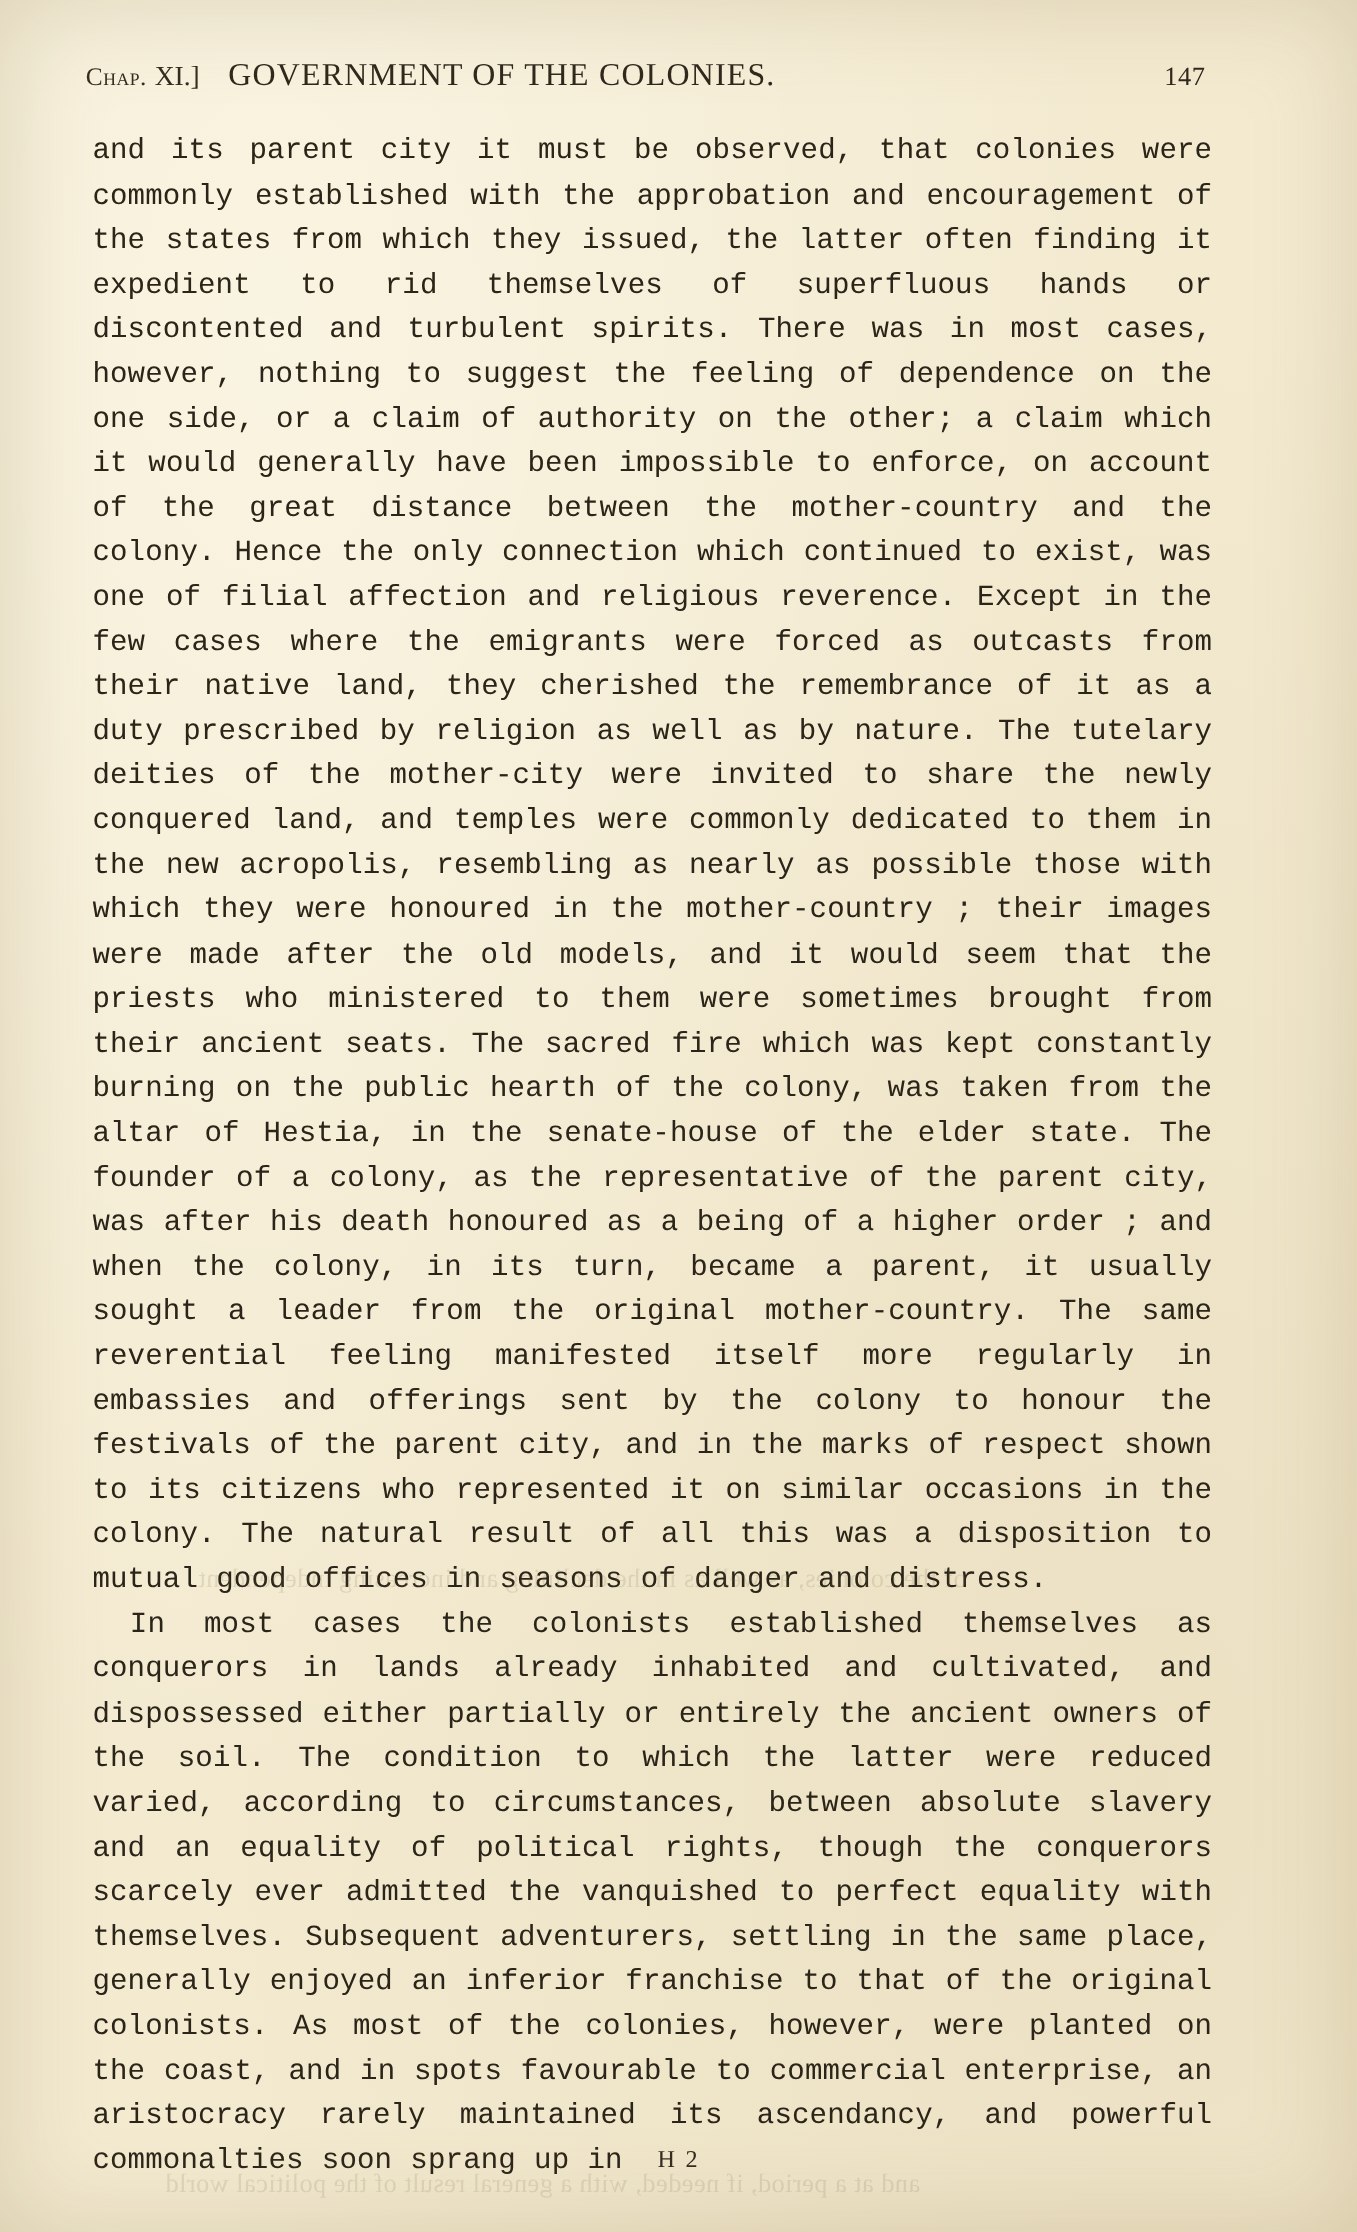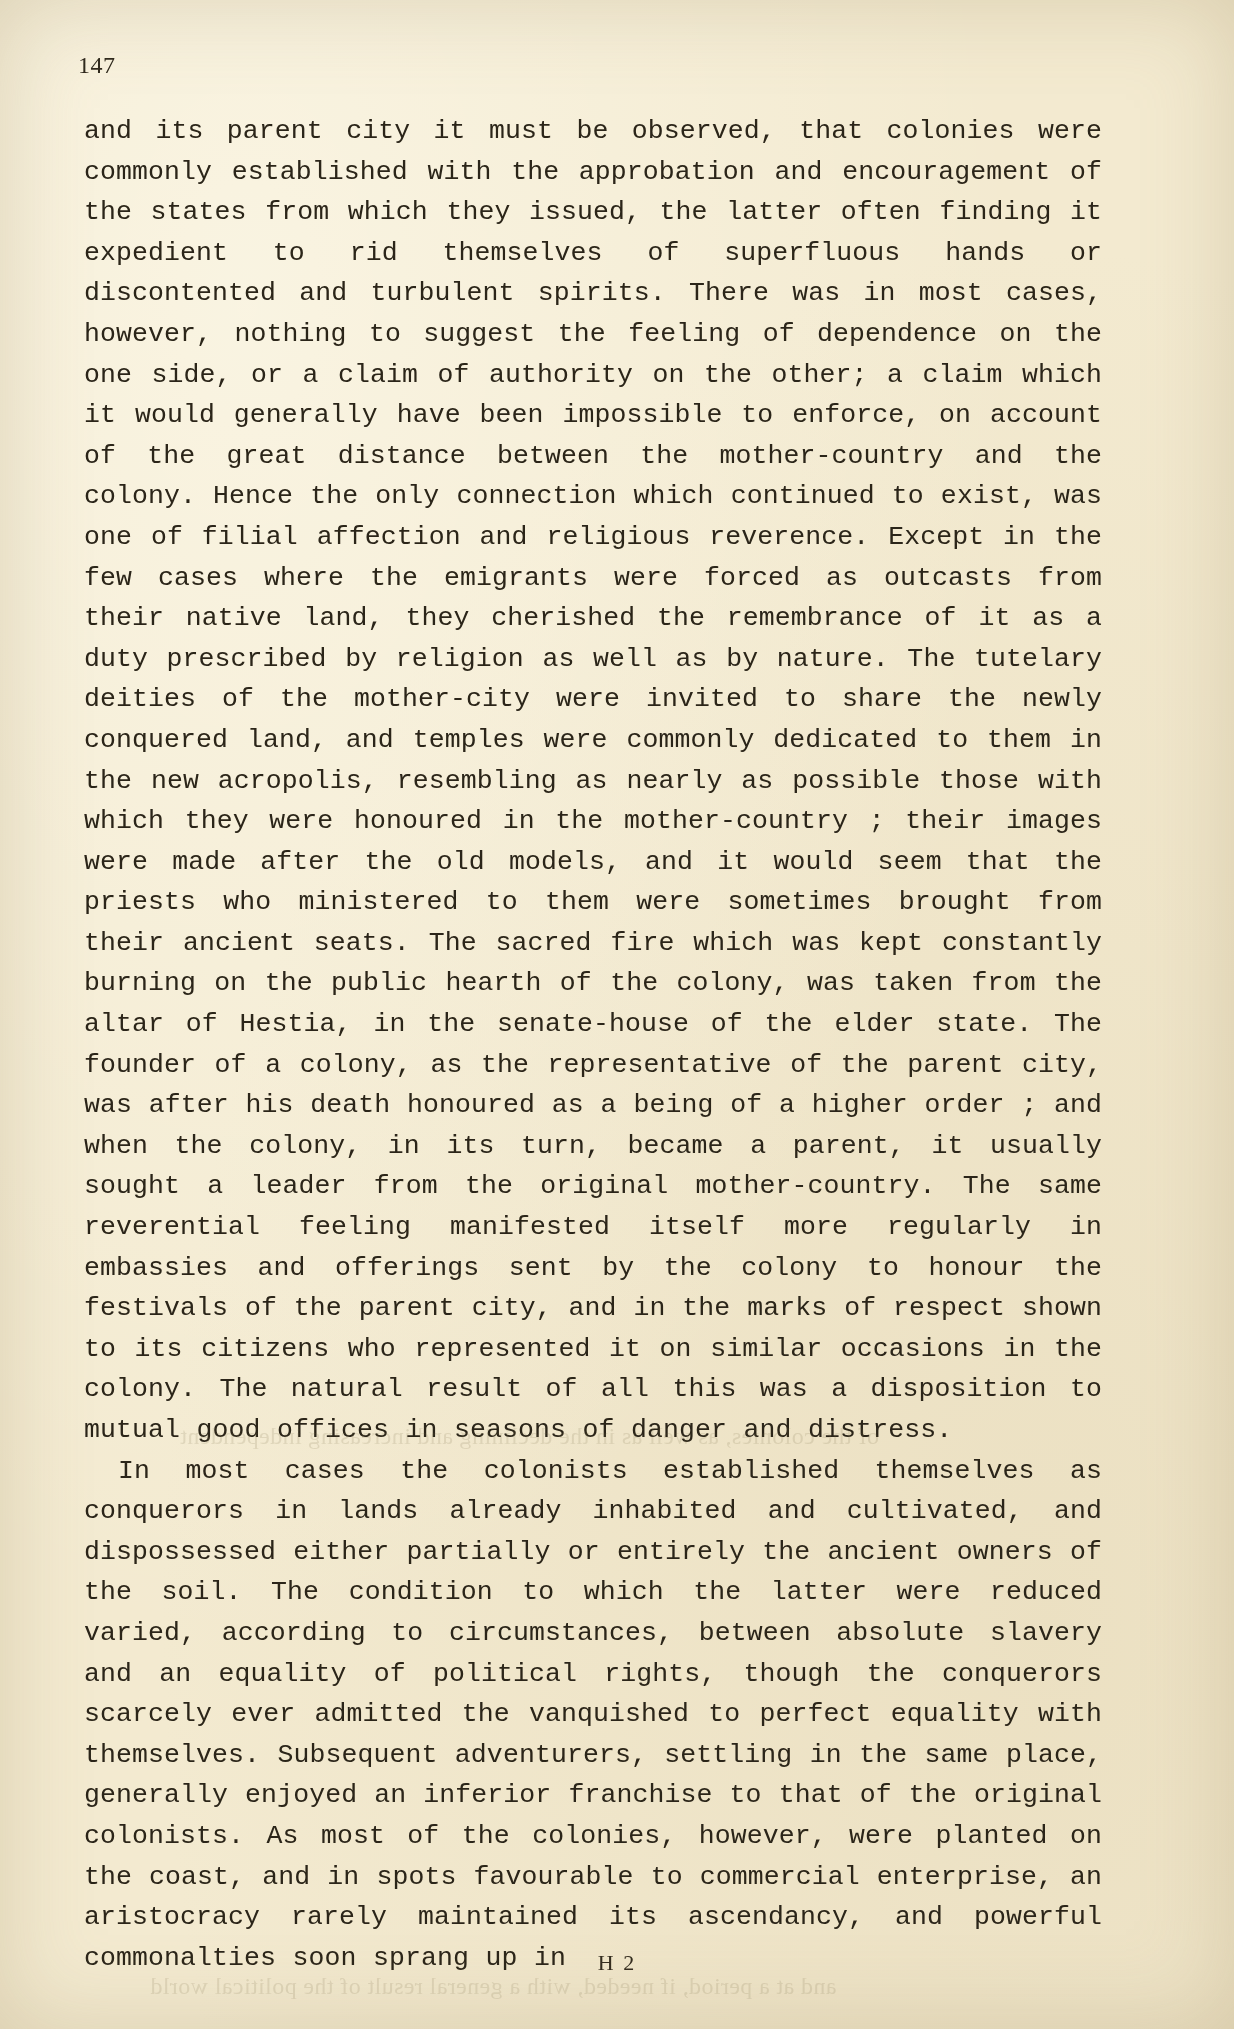--- a/index.html
+++ b/index.html
@@ -119,20 +119,25 @@
   }
 </style>
 </head>
 <body>
 
 <div class="page">
 
   <div class="content">
 
     <div class="header">
+      <div class="header-left">
+        <span class="chap-label">Chap.</span>
+        <span class="chap-num">XI.]</span>
+        <span class="header-title">GOVERNMENT OF THE COLONIES.</span>
+      </div>
       <div class="page-num">147</div>
     </div>
 
     <div class="body-text">
       <p class="para">and its parent city it must be observed, that colonies were commonly established with the approbation and encouragement of the states from which they issued, the latter often finding it expedient to rid themselves of superfluous hands or discontented and turbulent spirits.  There was in most cases, however, nothing to suggest the feeling of dependence on the one side, or a claim of authority on the other; a claim which it would generally have been impossible to enforce, on account of the great distance between the mother-country and the colony.  Hence the only connection which continued to exist, was one of filial affection and religious reverence.  Except in the few cases where the emigrants were forced as outcasts from their native land, they cherished the remembrance of it as a duty prescribed by religion as well as by nature.  The tutelary deities of the mother-city were invited to share the newly conquered land, and temples were commonly dedicated to them in the new acropolis, resembling as nearly as possible those with which they were honoured in the mother-country ; their images were made after the old models, and it would seem that the priests who ministered to them were sometimes brought from their ancient seats.  The sacred fire which was kept constantly burning on the public hearth of the colony, was taken from the altar of Hestia, in the senate-house of the elder state.  The founder of a colony, as the representative of the parent city, was after his death honoured as a being of a higher order ; and when the colony, in its turn, became a parent, it usually sought a leader from the original mother-country.  The same reverential feeling manifested itself more regularly in embassies and offerings sent by the colony to honour the festivals of the parent city, and in the marks of respect shown to its citizens who represented it on similar occasions in the colony.  The natural result of all this was a disposition to mutual good offices in seasons of danger and distress.</p>
       <p class="para indent">In most cases the colonists established themselves as conquerors in lands already inhabited and cultivated, and dispossessed either partially or entirely the ancient owners of the soil.   The condition to which the latter were reduced varied, according to circumstances, between absolute slavery and an equality of political rights, though the conquerors scarcely ever admitted the vanquished to perfect equality with themselves.   Subsequent adventurers, settling in the same place, generally enjoyed an inferior franchise to that of the original colonists.  As most of the colonies, however, were planted on the coast, and in spots favourable to commercial enterprise, an aristocracy rarely maintained its ascendancy, and powerful commonalties soon sprang up in</p>
     </div>
 
   </div>
 

